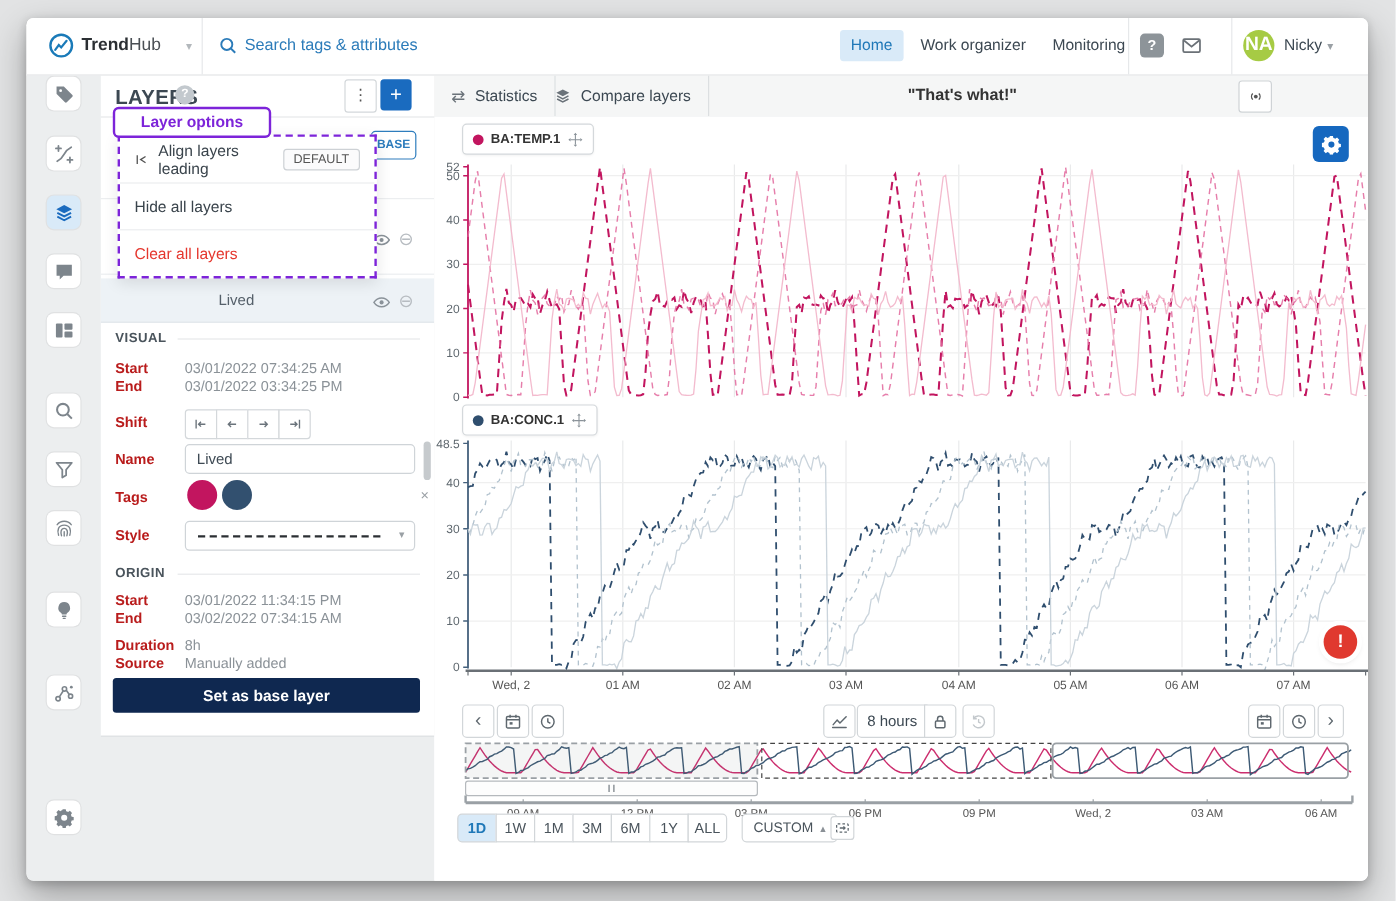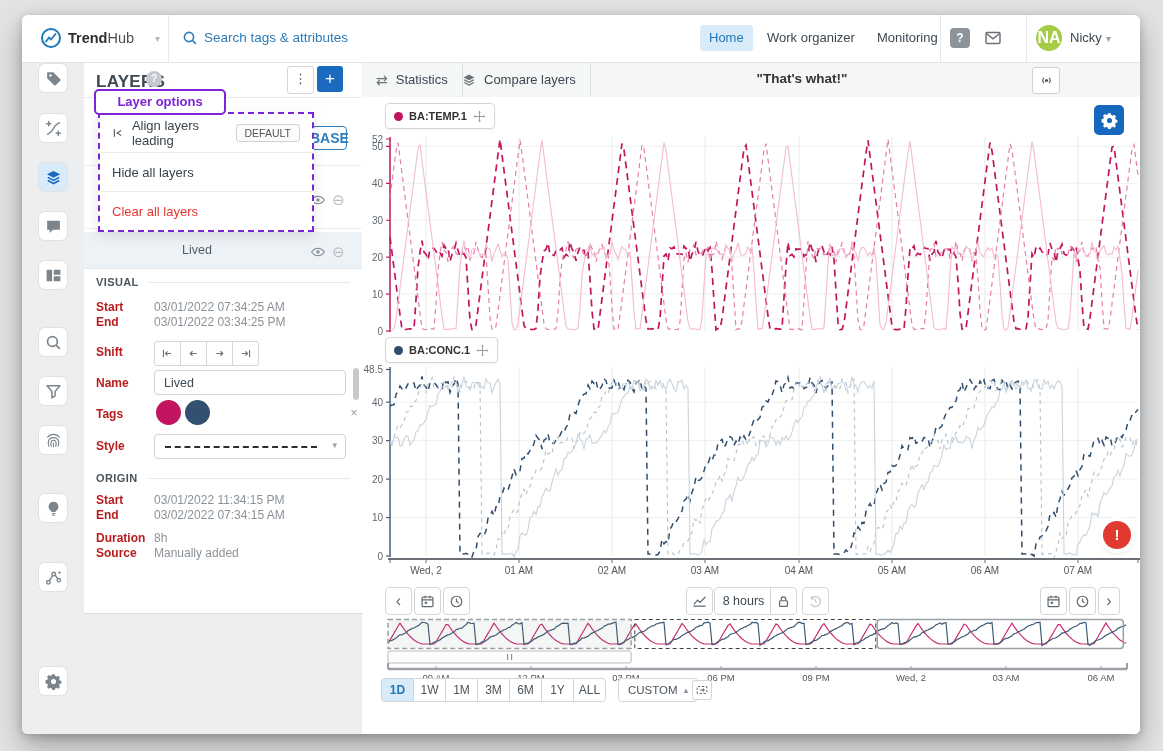--- a/index.html
+++ b/index.html
@@ -29,21 +29,21 @@
   .rbtn.active{background:#d9eaf8;color:#1a6bbf;}
   
   .panel{position:absolute;left:62px;top:0;width:278px;height:551px;background:#fff;border-right:1px solid #d9dcdf;border-bottom:1px solid #d9dcdf;}
   .panel .abs{position:absolute;}
   .phead{top:0;left:0;right:0;height:35px;border-bottom:1px solid #e6e8ea;}
   .ptitle{left:12px;top:10px;font-size:17px;font-weight:bold;color:#3c4852;letter-spacing:.3px;}
   .phelp{left:62px;top:9px;width:16px;height:16px;border-radius:50%;background:#c3c9ce;color:#fff;font-size:10px;font-weight:bold;text-align:center;line-height:16px;}
   .kebab{left:203px;top:4px;width:25px;height:26px;border:1px solid #d4d8db;border-radius:3px;background:#fff;text-align:center;line-height:24px;color:#555;font-size:13px;}
   .plusbtn{left:233px;top:4px;width:26px;height:26px;background:#1a6bbf;border-radius:3px;color:#fff;text-align:center;line-height:25px;font-size:17px;}
   .rowsep{left:0;right:0;height:1px;background:#eceef0;}
-  .basebadge{left:225px;top:64px;width:36px;height:22px;border:1.5px solid #2e7dbd;border-radius:4px;color:#2e7dbd;font-size:14px;font-weight:bold;text-align:center;line-height:22px;background:#fff;}
+  .basebadge{left:225px;top:47px;width:36px;height:22px;border:1.5px solid #2e7dbd;border-radius:4px;color:#2e7dbd;font-size:10px;font-weight:bold;text-align:center;line-height:22px;background:#fff;}
   .lrow-sel{left:0;right:0;top:170px;height:36px;background:#edf2f6;border-bottom:1px solid #e2e6ea;}
   .rowlbl{left:98px;top:181px;font-size:12.5px;color:#55606a;}
   .roweye{color:#8a9299;}
   .rowminus{color:#b7bcc1;font-size:15px;line-height:16px;}
   .tip{left:10px;top:27px;width:128px;height:22px;border:2px solid #7d24d9;border-radius:5px;background:#fff;color:#7d24d9;font-weight:bold;font-size:13px;text-align:center;line-height:21px;z-index:7;}
   .lmenu{left:14px;top:50px;width:212px;background:#fff;border:2px dashed #7d24d9;z-index:6;box-shadow:0 4px 12px rgba(0,0,0,.10);}
   .mitem{height:38px;border-bottom:1px solid #ecedef;display:flex;align-items:center;padding:0 12px;font-size:13px;color:#3a444c;gap:8px;}
   .mitem:last-child{border-bottom:none;}
   .mitem.danger{color:#e5372e;}
   .defbadge{margin-left:auto;border:1px solid #cdd1d5;border-radius:3px;font-size:10.5px;color:#555;padding:2px 8px;background:#fbfbfc;}
@@ -410,20 +410,21 @@
       </div>
       <div class="abs mscroll"></div>
       <span class="abs mx">×</span>
 
       <span class="abs sechead" style="top:410px">ORIGIN</span>
       <div class="abs secline" style="top:416px"></div>
       <div class="abs frow" style="top:431px"><span class="flbl">Start</span><span class="fval">03/01/2022 11:34:15 PM</span></div>
       <div class="abs frow" style="top:446px"><span class="flbl">End</span><span class="fval">03/02/2022 07:34:15 AM</span></div>
       <div class="abs frow" style="top:469px"><span class="flbl">Duration</span><span class="fval">8h</span></div>
       <div class="abs frow" style="top:484px"><span class="flbl">Source</span><span class="fval">Manually added</span></div>
+      <div class="abs setbase">Set as base layer</div>
     </section>
 
     <section class="main">
       <div class="abs mtoolbar">
         <div class="abs tseg" style="left:0">
           <span class="tsegicon">⇄</span>
           <span>Statistics</span>
         </div>
         <div class="abs tseg" style="left:86px">
           <svg width="14" height="14" style="color:#6b737a">

